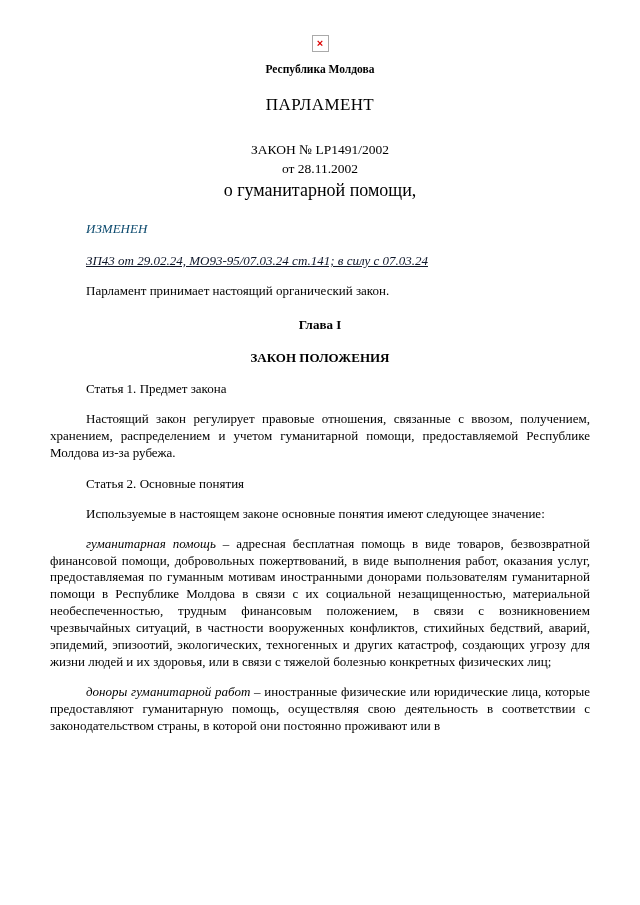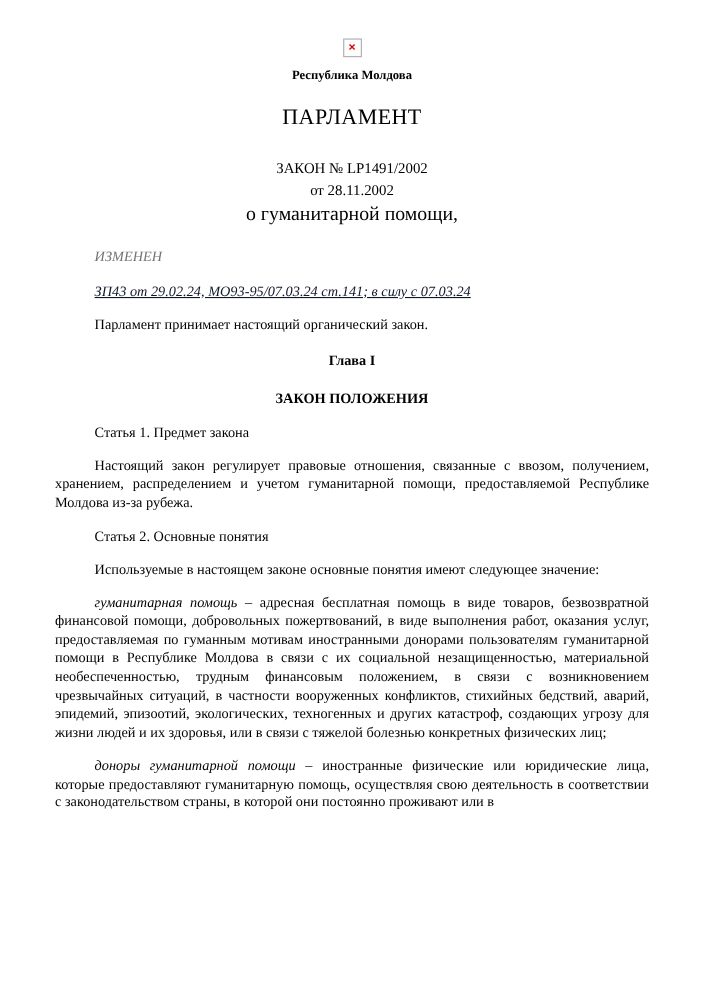--- a/index.html
+++ b/index.html
@@ -38,39 +38,39 @@
     font-size: 11px;
     line-height: 15px;
   }
 
   .country {
     font-weight: bold;
     font-size: 11.5px;
     margin-top: 10px;
   }
   .institution {
-    font-size: 20px;
+    font-size: 17px;
     margin-top: 18px;
     letter-spacing: 0.4px;
   }
   .law-line { margin-top: 24px; font-size: 13.5px; }
   .law-date { margin-top: 2px; font-size: 13.5px; }
   .doc-title {
     font-weight: normal;
     font-size: 18px;
     line-height: 1.4;
   }
   .published {
     margin-top: 32px;
     font-size: 12.5px;
   }
   .amend-status {
     margin-top: 18px;
     margin-left: 36px;
-    color: #737373;
+    color: #0c4a6e;
     font-style: italic;
   }
   .amend-link-line {
     margin-top: 15px;
     margin-left: 36px;
   }
   .amend-link-line a {
     color: #0f172a;
     font-style: italic;
     text-decoration: underline;
@@ -132,15 +132,15 @@
   <p class="body">Настоящий закон регулирует правовые отношения, связанные с ввозом, получением, хранением, распределением и учетом гуманитарной помощи, предоставляемой Республике Молдова из-за рубежа.</p>
 
   <p class="article-head">
     <span class="b">Статья 2.</span>
     <span>Основные понятия</span>
   </p>
   <p class="body">Используемые в настоящем законе основные понятия имеют следующее значение:</p>
 
   <p class="body"><span class="def-term">гуманитарная помощь</span><span> – адресная бесплатная помощь в виде товаров, безвозвратной финансовой помощи, добровольных пожертвований, в виде выполнения работ, оказания услуг, предоставляемая по гуманным мотивам иностранными донорами пользователям гуманитарной помощи в Республике Молдова в связи с их социальной незащищенностью, материальной необеспеченностью, трудным финансовым положением, в связи с возникновением чрезвычайных ситуаций, в частности вооруженных конфликтов, стихийных бедствий, аварий, эпидемий, эпизоотий, экологических, техногенных и других катастроф, создающих угрозу для жизни людей и их здоровья, или в связи с тяжелой болезнью конкретных физических лиц;</span></p>
 
-  <p class="body"><span class="def-term">доноры гуманитарной помощи</span><span> – иностранные физические или юридические лица, которые предоставляют гуманитарную помощь, осуществляя свою деятельность в соответствии с законодательством страны, в которой они постоянно проживают или в</span></p>
+  <p class="body"><span class="def-term">доноры гуманитарной работ</span><span> – иностранные физические или юридические лица, которые предоставляют гуманитарную помощь, осуществляя свою деятельность в соответствии с законодательством страны, в которой они постоянно проживают или в</span></p>
 
 </div>
 
 </body></html>

